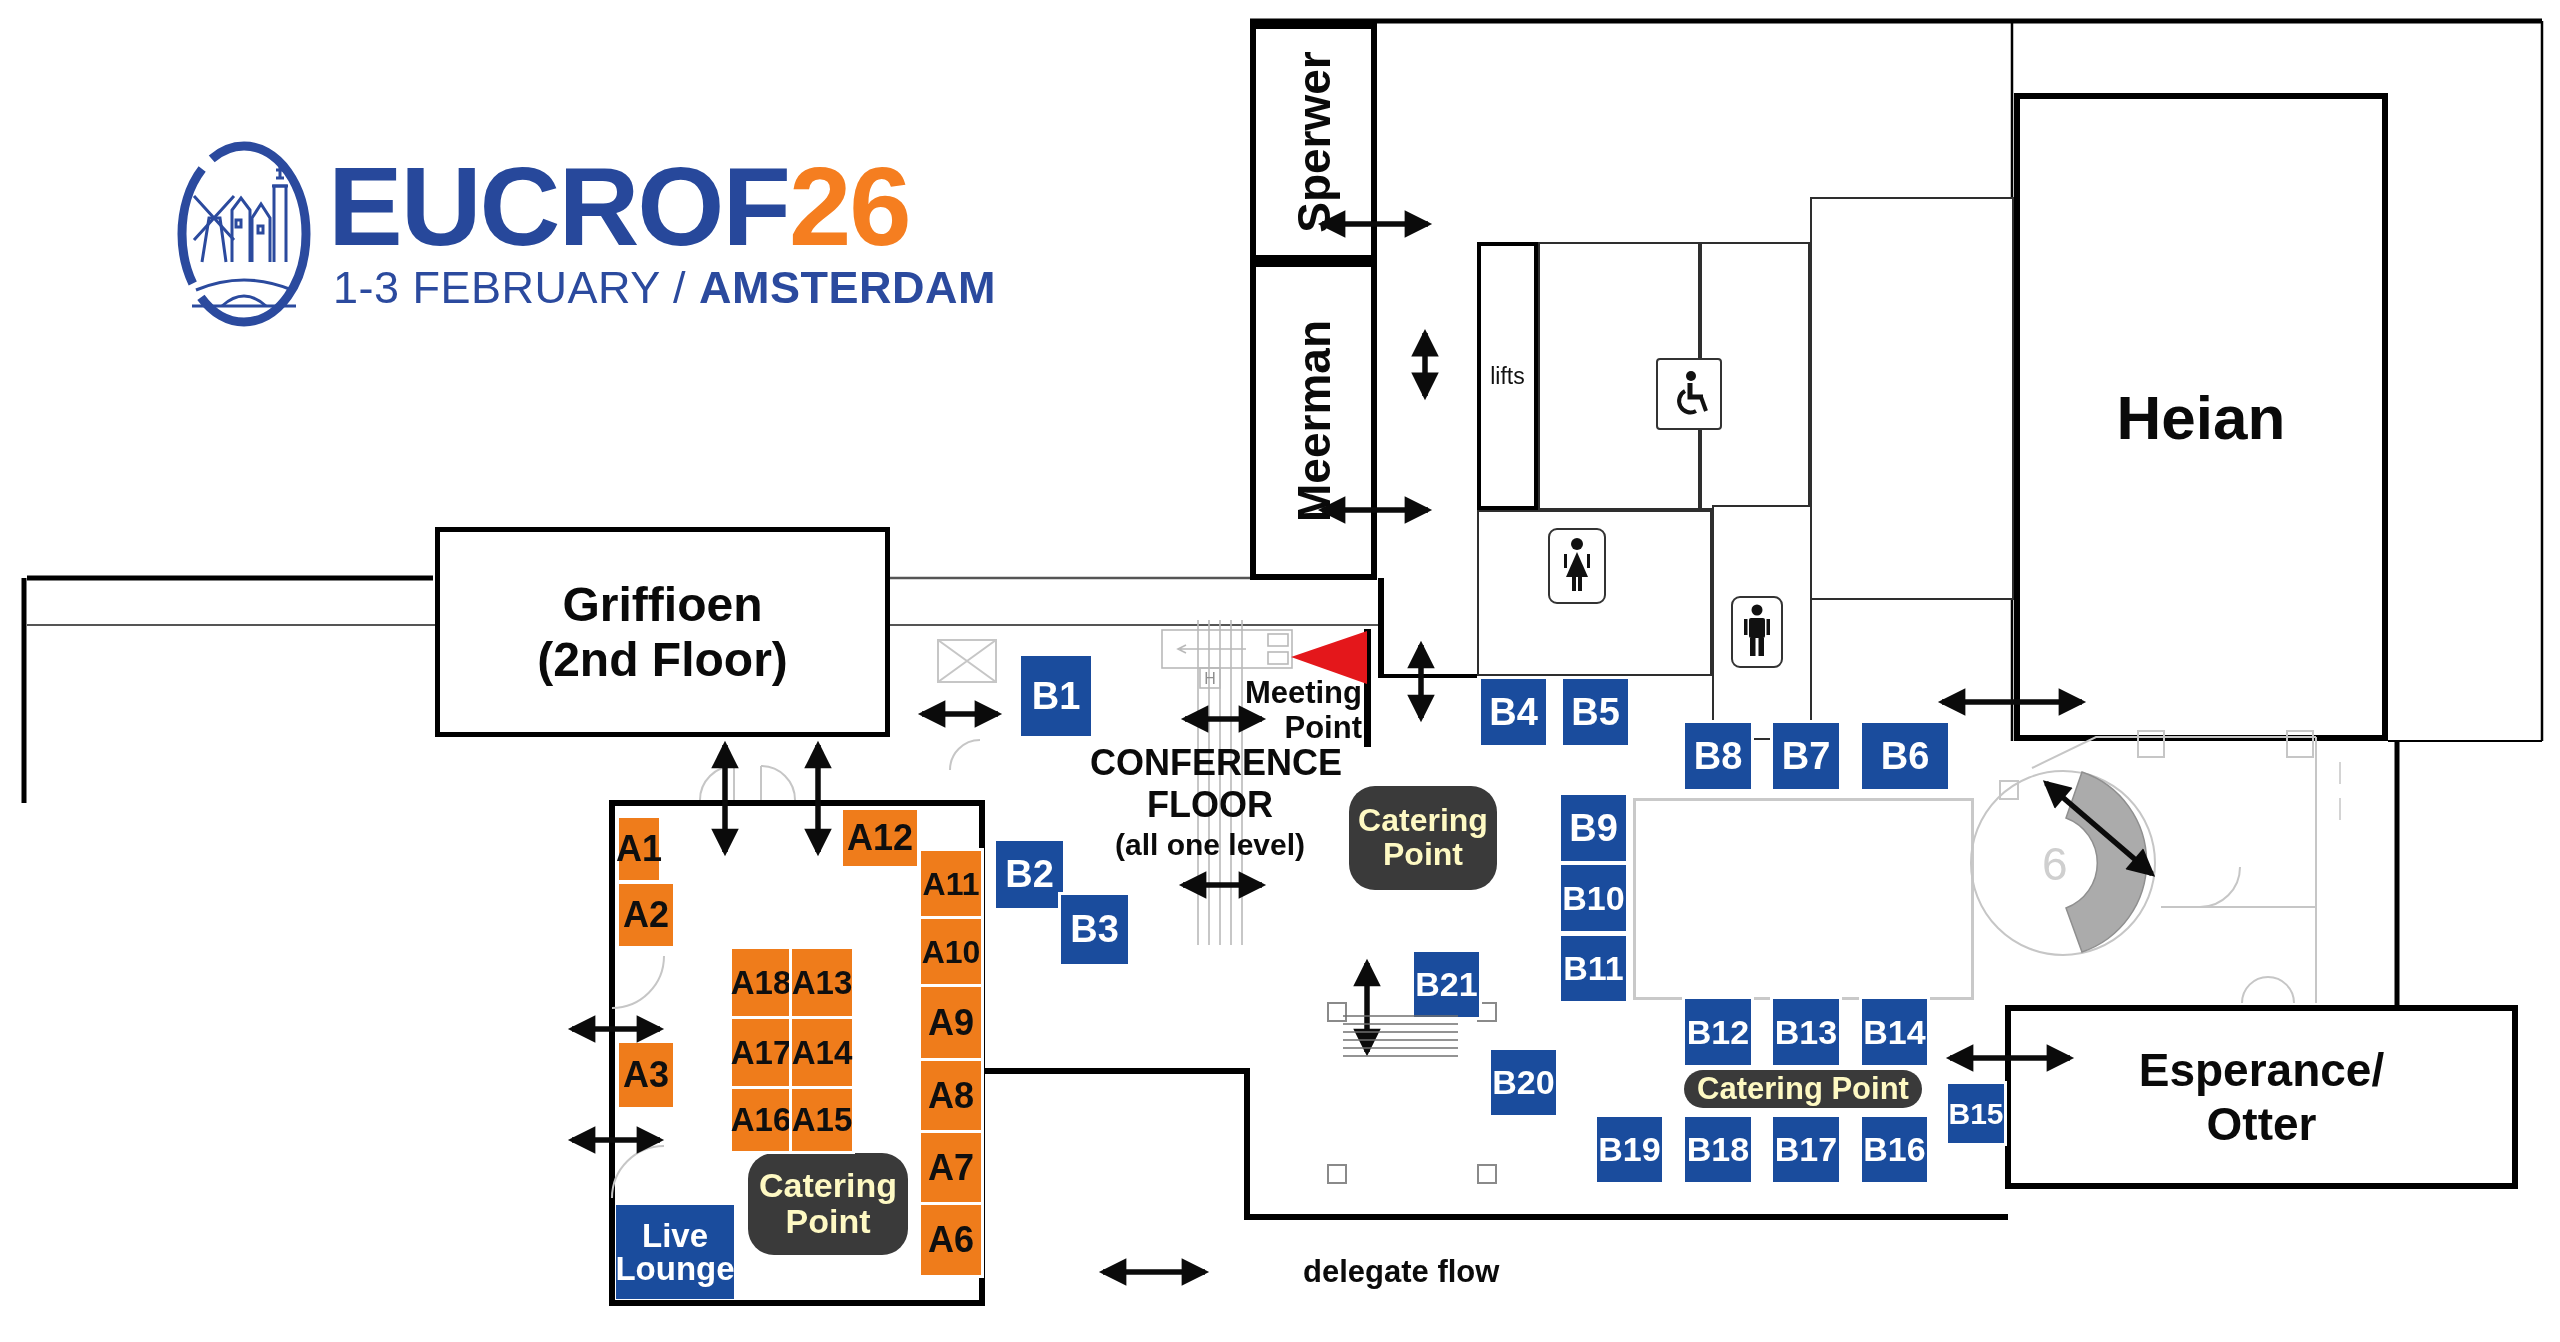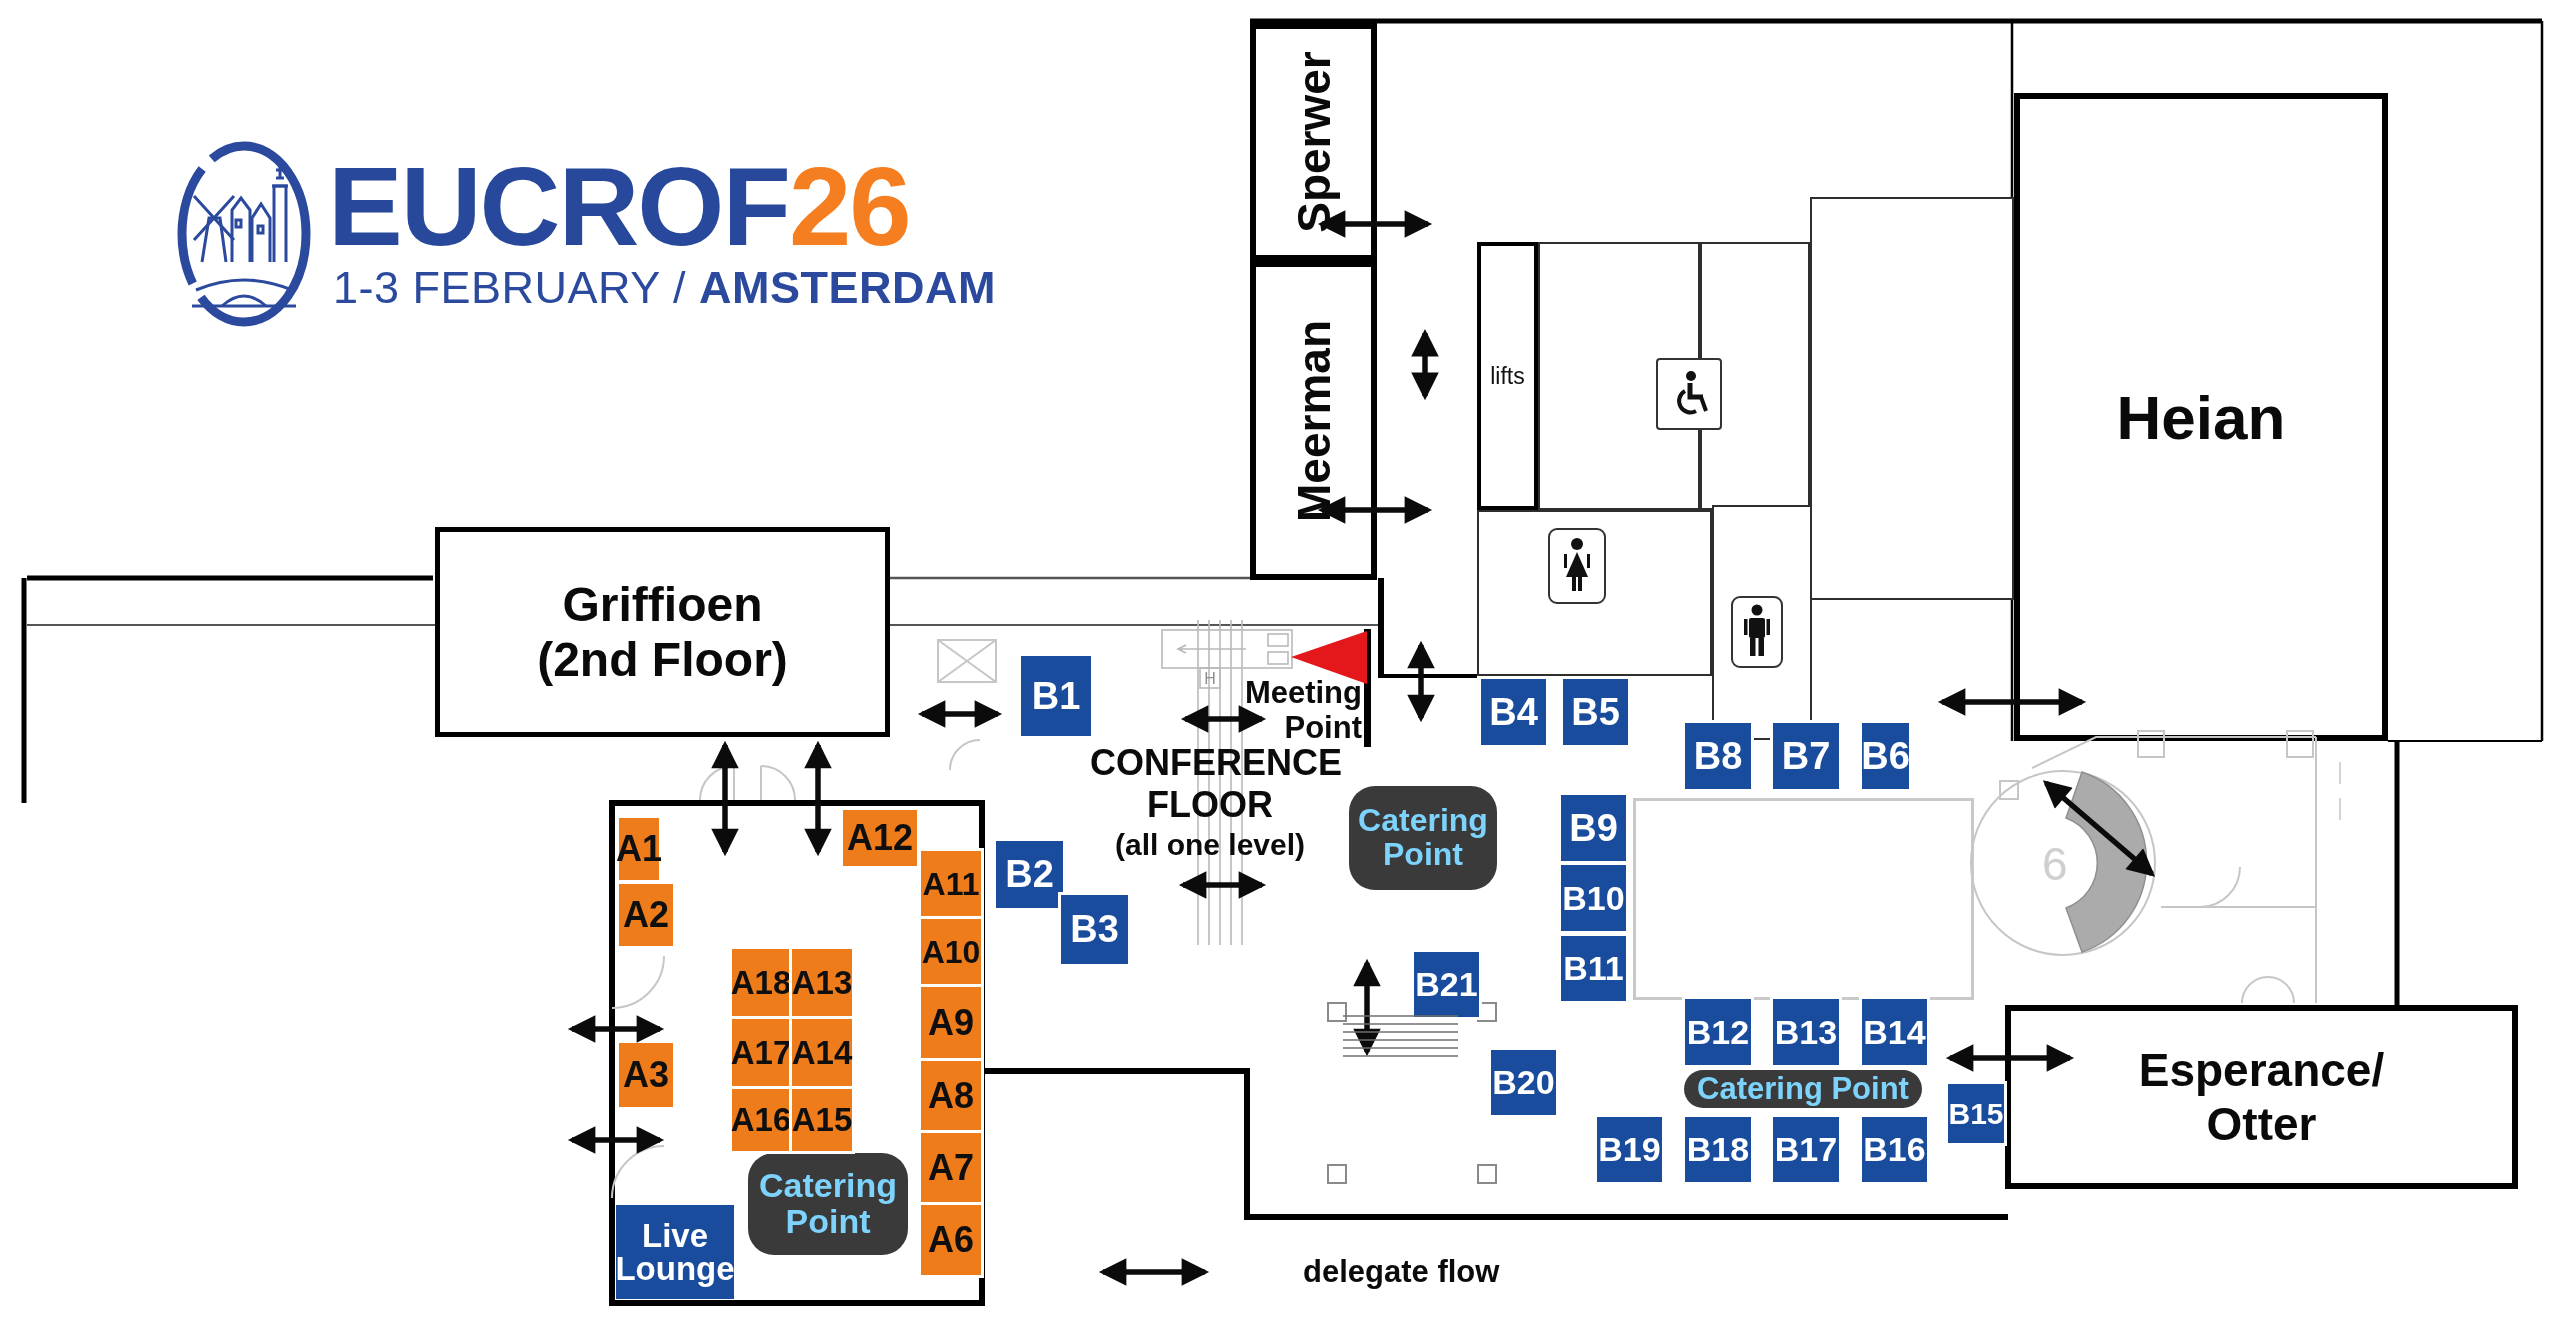--- a/index.html
+++ b/index.html
@@ -11,21 +11,21 @@
         display:flex;align-items:center;justify-content:center;text-align:center;
         font-weight:700;color:#0a0a0a;z-index:2;}
   .room .vtxt{transform:rotate(-90deg);white-space:nowrap;}
   .thin{position:absolute;background:#fff;border:2px solid #2e2e2e;box-sizing:border-box;z-index:2;}
   
   .ba,.bb{position:absolute;display:flex;align-items:center;justify-content:center;
           font-weight:700;z-index:3;box-shadow:0 0 0 3px #fff;}
   .ba{background:#EF7C1B;color:#0f0f0f;font-size:36px;}
   .bb{background:#1A4C9D;color:#fff;font-size:38px;}
   
-  .cater{position:absolute;background:#3A3A3A;color:#7dd3fc;font-weight:700;z-index:3;
+  .cater{position:absolute;background:#3A3A3A;color:#fef9c3;font-weight:700;z-index:3;
          display:flex;flex-direction:column;align-items:center;justify-content:center;
          text-align:center;line-height:1.05;}
   .lounge{position:absolute;background:#1A4C9D;color:#fff;font-weight:700;z-index:3;
           display:flex;flex-direction:column;align-items:center;justify-content:center;
           text-align:center;line-height:1.0;font-size:33px;}
   .stairs{position:absolute;left:1335px;top:1010px;width:155px;height:172px;background:#9C9C9C;
           z-index:2;display:flex;flex-direction:column;align-items:center;justify-content:flex-end;
           color:#fff;font-weight:700;font-size:33px;line-height:1.06;padding-bottom:6px;box-sizing:border-box;}
   .treads{position:absolute;left:6px;top:3px;width:116px;height:56px;
           background:repeating-linear-gradient(to bottom,#777 0 2px,transparent 2px 9px);}
@@ -215,21 +215,21 @@
   <div class="ba" style="left:732px;top:1019px;width:58px;height:68px;font-size:33px">A17</div>
   <div class="ba" style="left:792px;top:1019px;width:60px;height:68px;font-size:33px">A14</div>
   <div class="ba" style="left:732px;top:1089px;width:58px;height:62px;font-size:33px">A16</div>
   <div class="ba" style="left:792px;top:1089px;width:60px;height:62px;font-size:33px">A15</div>
 
   <div class="bb" style="left:1021px;top:656px;width:70px;height:80px">B1</div>
   <div class="bb" style="left:996px;top:841px;width:67px;height:67px">B2</div>
   <div class="bb" style="left:1061px;top:895px;width:67px;height:69px">B3</div>
   <div class="bb" style="left:1481px;top:679px;width:65px;height:66px">B4</div>
   <div class="bb" style="left:1563px;top:679px;width:65px;height:66px">B5</div>
-  <div class="bb" style="left:1862px;top:723px;width:47px;height:66px">B6</div>
+  <div class="bb" style="left:1862px;top:723px;width:86px;height:66px">B6</div>
   <div class="bb" style="left:1773px;top:723px;width:66px;height:66px">B7</div>
   <div class="bb" style="left:1685px;top:723px;width:66px;height:66px">B8</div>
   <div class="bb" style="left:1561px;top:795px;width:65px;height:66px">B9</div>
   <div class="bb" style="left:1561px;top:865px;width:65px;height:66px;font-size:34px">B10</div>
   <div class="bb" style="left:1561px;top:936px;width:65px;height:65px;font-size:34px">B11</div>
   <div class="bb" style="left:1685px;top:999px;width:66px;height:66px;font-size:34px">B12</div>
   <div class="bb" style="left:1773px;top:999px;width:66px;height:66px;font-size:34px">B13</div>
   <div class="bb" style="left:1862px;top:999px;width:65px;height:66px;font-size:34px">B14</div>
   <div class="bb" style="left:1948px;top:1084px;width:56px;height:59px;font-size:30px">B15</div>
   <div class="bb" style="left:1862px;top:1117px;width:65px;height:65px;font-size:34px">B16</div>

